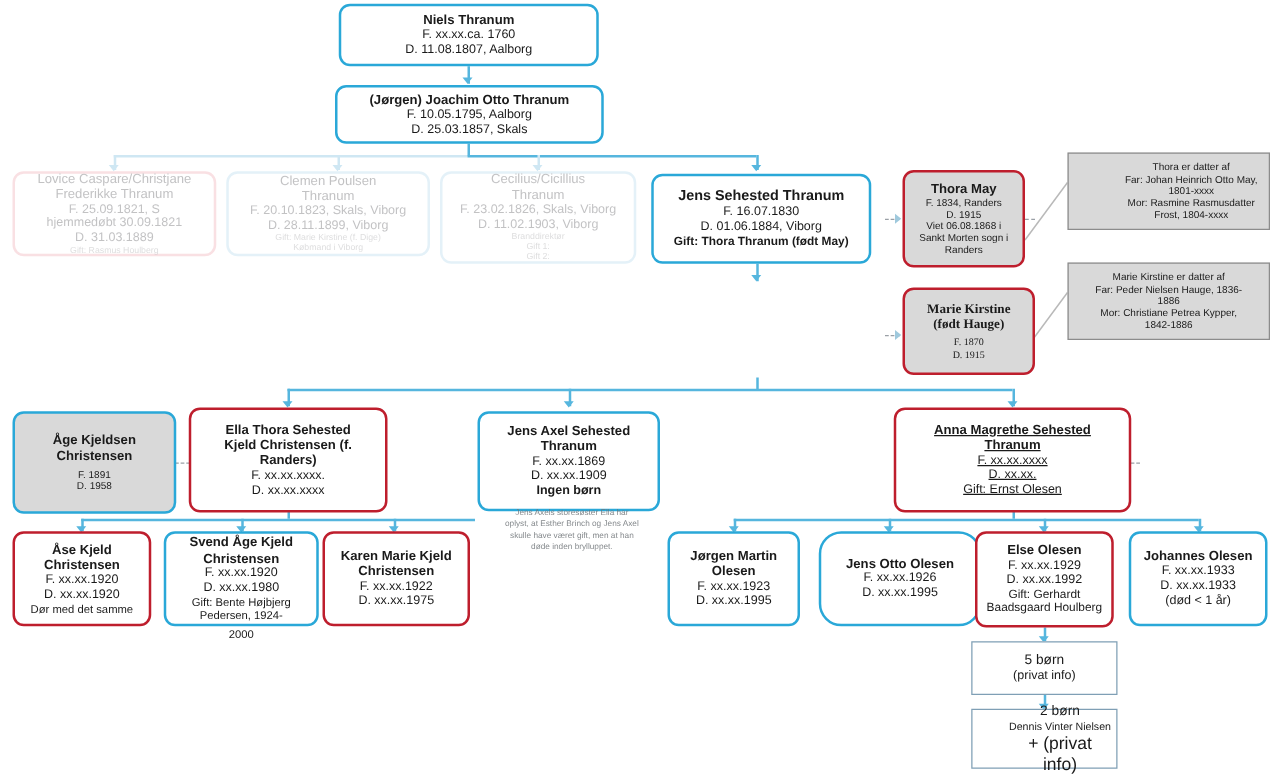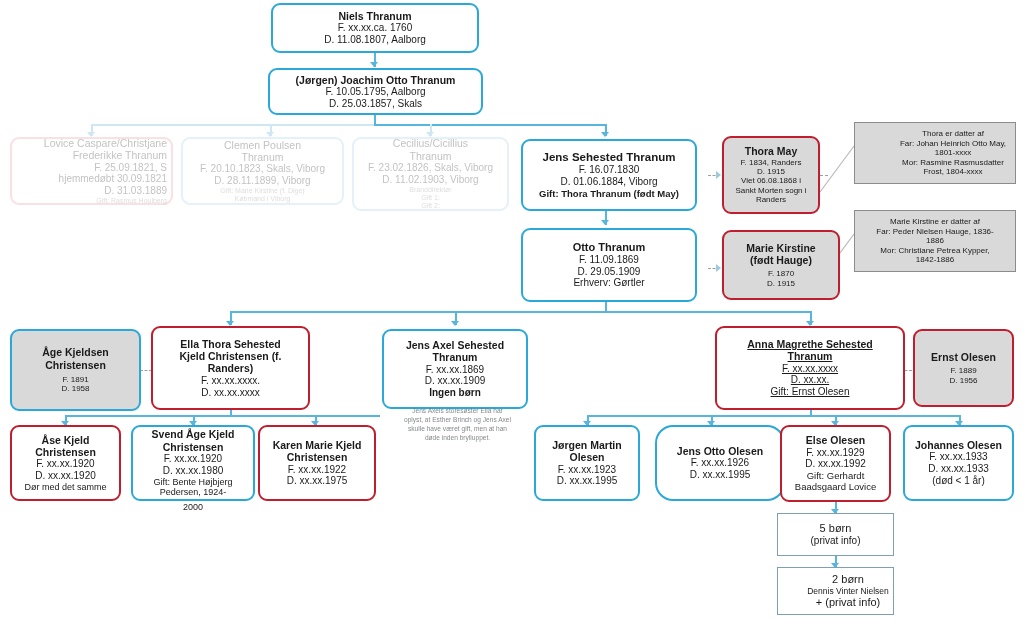--- a/index.html
+++ b/index.html
@@ -154,21 +154,21 @@
     <div class="ln">F. xx.xx.ca. 1760</div>
     <div class="ln">D. 11.08.1807, Aalborg</div>
   </div>
 
   <div class="node bl" style="left:268px;top:68px;width:215px;height:47px;">
     <div class="nm">(Jørgen) Joachim  Otto Thranum</div>
     <div class="ln">F. 10.05.1795, Aalborg</div>
     <div class="ln">D. 25.03.1857, Skals</div>
   </div>
 
-  <div class="node ghost pink" style="left:10px;top:137px;width:163px;height:68px;align-items:flex-end;">
+  <div class="node ghost pink" style="left:10px;top:137px;width:163px;height:68px;">
     <div class="nm">Lovice Caspare/Christjane</div>
     <div class="nm">Frederikke Thranum</div>
     <div class="ln">F. 25.09.1821, S</div>
     <div class="ln">hjemmedøbt 30.09.1821</div>
     <div class="ln">D. 31.03.1889</div>
     <div class="tiny">Gift: Rasmus Houlberg</div>
   </div>
 
   <div class="node ghost lblue" style="left:181px;top:137px;width:163px;height:68px;">
     <div class="nm">Clemen Poulsen</div>
@@ -206,28 +206,22 @@
   </div>
 
   <div class="node thin-gy" style="left:854px;top:122px;width:162px;height:62px;padding-left:40px;">
     <div class="sm">Thora er datter af</div>
     <div class="sm">Far: Johan Heinrich Otto May,</div>
     <div class="sm">1801-xxxx</div>
     <div class="sm">Mor: Rasmine Rasmusdatter</div>
     <div class="sm">Frost, 1804-xxxx</div>
   </div>
 
-  <div class="node bl" style="left:521px;top:228px;width:176px;height:74px;">
-    <div class="nm" style="font-size:11px;">Otto Thranum</div>
-    <div class="ln">F. 11.09.1869</div>
-    <div class="ln">D. 29.05.1909</div>
-    <div class="ln">Erhverv: Gørtler</div>
-  </div>
-
-  <div class="node rd gy" style="left:722px;top:230px;width:118px;height:70px;">
+
+  <div class="node rd gy" style="left:722px;top:230px;width:106px;height:70px;font-family:Liberation Serif, serif;">
     <div class="nm">Marie Kirstine</div>
     <div class="nm">(født Hauge)</div>
     <div class="sm" style="margin-top:3px;">F. 1870</div>
     <div class="sm">D. 1915</div>
   </div>
 
   <div class="node thin-gy" style="left:854px;top:210px;width:162px;height:62px;">
     <div class="sm">Marie Kirstine er datter af</div>
     <div class="sm">Far: Peder Nielsen Hauge, 1836-</div>
     <div class="sm">1886</div>
@@ -266,25 +260,20 @@
   </div>
 
   <div class="node rd" style="left:715px;top:326px;width:190px;height:84px;text-decoration:underline;">
     <div class="nm">Anna Magrethe Sehested</div>
     <div class="nm">Thranum</div>
     <div class="ln">F. xx.xx.xxxx</div>
     <div class="ln">D. xx.xx.</div>
     <div class="ln">Gift: Ernst Olesen</div>
   </div>
 
-  <div class="node rd gy" style="left:913px;top:329px;width:101px;height:78px;">
-    <div class="nm">Ernst Olesen</div>
-    <div class="sm" style="margin-top:3px;">F. 1889</div>
-    <div class="sm">D. 1956</div>
-  </div>
 
   <div class="node rd" style="left:10px;top:425px;width:111px;height:76px;">
     <div class="nm">Åse Kjeld</div>
     <div class="nm">Christensen</div>
     <div class="ln">F. xx.xx.1920</div>
     <div class="ln">D. xx.xx.1920</div>
     <div class="ln" style="font-size:9px;">Dør med det samme</div>
   </div>
 
   <div class="node bl" style="left:131px;top:425px;width:124px;height:76px;">
@@ -315,34 +304,34 @@
     <div class="nm">Jens Otto Olesen</div>
     <div class="ln">F. xx.xx.1926</div>
     <div class="ln">D. xx.xx.1995</div>
   </div>
 
   <div class="node rd" style="left:780px;top:425px;width:111px;height:77px;">
     <div class="nm">Else Olesen</div>
     <div class="ln">F. xx.xx.1929</div>
     <div class="ln">D. xx.xx.1992</div>
     <div class="ln" style="font-size:9.5px;">Gift: Gerhardt</div>
-    <div class="ln" style="font-size:9.5px;">Baadsgaard Lovice</div>
+    <div class="ln" style="font-size:9.5px;">Baadsgaard Houlberg</div>
   </div>
 
   <div class="node bl" style="left:903px;top:425px;width:111px;height:76px;">
     <div class="nm">Johannes Olesen</div>
     <div class="ln">F. xx.xx.1933</div>
     <div class="ln">D. xx.xx.1933</div>
     <div class="ln">(død &lt; 1 år)</div>
   </div>
 
   <div class="node plain" style="left:777px;top:513px;width:117px;height:43px;">
     <div class="ln" style="font-size:11px;">5 børn</div>
     <div class="ln" style="font-size:10px;">(privat info)</div>
   </div>
 
   <div class="node plain" style="left:777px;top:567px;width:117px;height:48px;padding-left:29px;">
     <div class="ln" style="font-size:11px;">2 børn</div>
     <div class="ln" style="font-size:8.5px;">Dennis Vinter Nielsen</div>
-    <div class="ln" style="font-size:11px;">+ (privat info)</div>
+    <div class="ln" style="font-size:14px;">+ (privat info)</div>
   </div>
 
 </div>
 
 </body></html>

